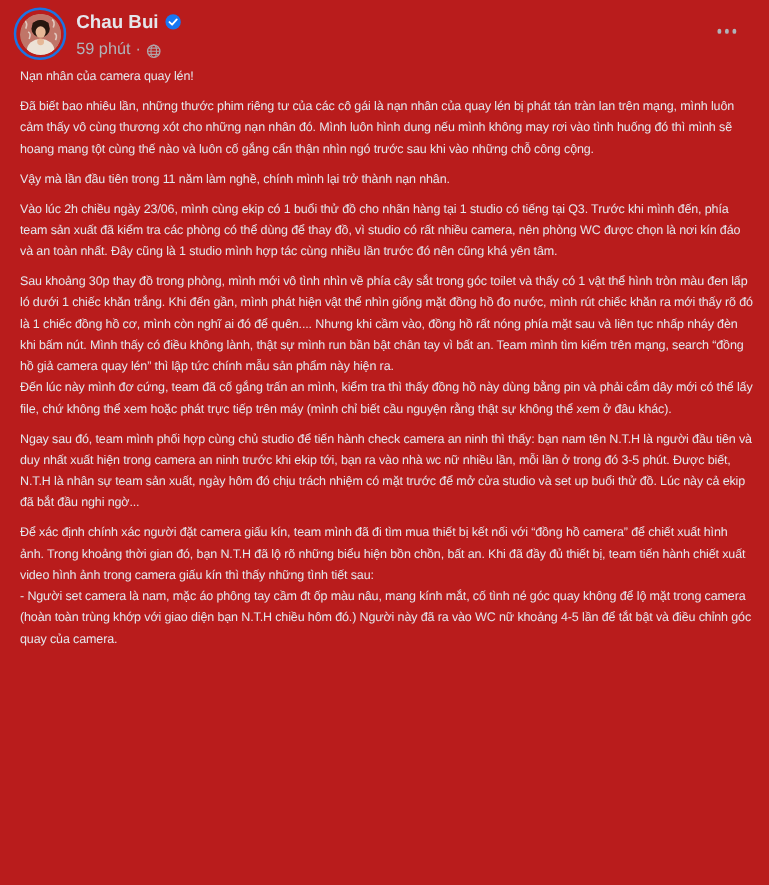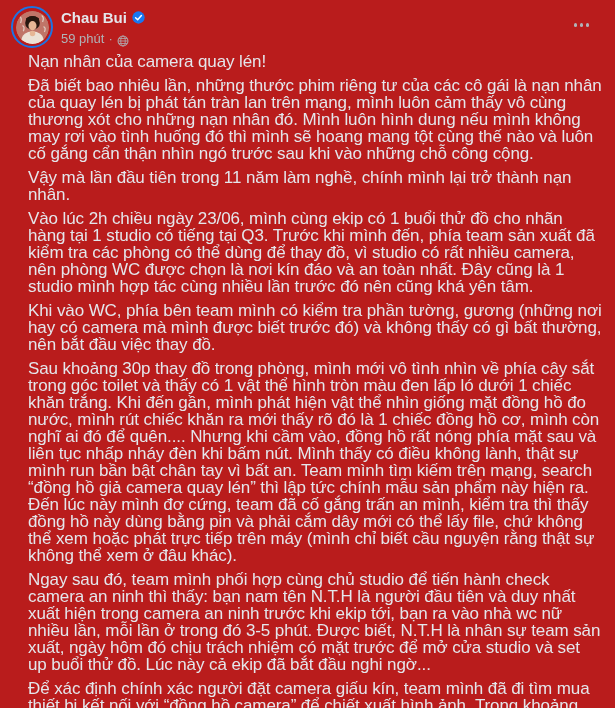--- a/index.html
+++ b/index.html
@@ -27,22 +27,22 @@
   .meta-row { display:flex; align-items:flex-end; gap:4px; margin-top:4px;
               font-size:13px; color:#b0b3b8; line-height:16px; }
   .meta-sep { font-size:13px; }
   .globe { width:12px; height:12px; display:inline-flex; opacity:.9; }
   .more-btn { display:flex; gap:2.5px; margin-top:13px; margin-right:6px; padding:4px; cursor:pointer; }
   .more-btn i { width:3.5px; height:3.5px; border-radius:50%; background:#b0b3b8; display:block; }
 
   
   .post-body { padding:5px 12px 0 12px; }
   .para {
-    font-size:17px; line-height:17px; letter-spacing:-0.1px;
-    color:#e4e6eb; margin:0 0 7px 16px; white-space:pre-wrap;
+    font-size:10px; line-height:17px; letter-spacing:-0.1px;
+    color:#e4e6eb; margin:0 0 7px 4px; white-space:pre-wrap;
   }
 </style>
 </head>
 <body>
 
 <div class="post">
 
   <div class="post-header">
 
     <div class="avatar-ring">
@@ -95,21 +95,20 @@
       <i></i>
       <i></i>
     </div>
   </div>
 
   <div class="post-body">
       <p class="para">Nạn nhân của camera quay lén!</p>
       <p class="para">Đã biết bao nhiêu lần, những thước phim riêng tư của các cô gái là nạn nhân của quay lén bị phát tán tràn lan trên mạng, mình luôn cảm thấy vô cùng thương xót cho những nạn nhân đó. Mình luôn hình dung nếu mình không may rơi vào tình huống đó thì mình sẽ hoang mang tột cùng thế nào và luôn cố gắng cẩn thận nhìn ngó trước sau khi vào những chỗ công cộng.</p>
       <p class="para">Vậy mà lần đầu tiên trong 11 năm làm nghề, chính mình lại trở thành nạn nhân.</p>
       <p class="para">Vào lúc 2h chiều ngày 23/06, mình cùng ekip có 1 buổi thử đồ cho nhãn hàng tại 1 studio có tiếng tại Q3. Trước khi mình đến, phía team sản xuất đã kiểm tra các phòng có thể dùng để thay đồ, vì studio có rất nhiều camera, nên phòng WC được chọn là nơi kín đáo và an toàn nhất. Đây cũng là 1 studio mình hợp tác cùng nhiều lần trước đó nên cũng khá yên tâm.</p>
-      <p class="para">Khi vào WC, phía bên team mình có kiểm tra phần tường, gương (những nơi hay có camera mà mình được biết trước đó) và không thấy có gì bất thường, nên bắt đầu việc thay đồ.</p>
       <p class="para">Sau khoảng 30p thay đồ trong phòng, mình mới vô tình nhìn về phía cây sắt trong góc toilet và thấy có 1 vật thể hình tròn màu đen lấp ló dưới 1 chiếc khăn trắng. Khi đến gần, mình phát hiện vật thể nhìn giống mặt đồng hồ đo nước, mình rút chiếc khăn ra mới thấy rõ đó là 1 chiếc đồng hồ cơ, mình còn nghĩ ai đó để quên.... Nhưng khi cầm vào, đồng hồ rất nóng phía mặt sau và liên tục nhấp nháy đèn khi bấm nút. Mình thấy có điều không lành, thật sự mình run bần bật chân tay vì bất an. Team mình tìm kiếm trên mạng, search “đồng hồ giả camera quay lén” thì lập tức chính mẫu sản phẩm này hiện ra.
 Đến lúc này mình đơ cứng, team đã cố gắng trấn an mình, kiểm tra thì thấy đồng hồ này dùng bằng pin và phải cắm dây mới có thể lấy file, chứ không thể xem hoặc phát trực tiếp trên máy (mình chỉ biết cầu nguyện rằng thật sự không thể xem ở đâu khác).</p>
       <p class="para">Ngay sau đó, team mình phối hợp cùng chủ studio để tiến hành check camera an ninh thì thấy: bạn nam tên N.T.H là người đầu tiên và duy nhất xuất hiện trong camera an ninh trước khi ekip tới, bạn ra vào nhà wc nữ nhiều lần, mỗi lần ở trong đó 3-5 phút. Được biết, N.T.H là nhân sự team sản xuất, ngày hôm đó chịu trách nhiệm có mặt trước để mở cửa studio và set up buổi thử đồ. Lúc này cả ekip đã bắt đầu nghi ngờ...</p>
       <p class="para">Để xác định chính xác người đặt camera giấu kín, team mình đã đi tìm mua thiết bị kết nối với “đồng hồ camera” để chiết xuất hình ảnh. Trong khoảng thời gian đó, bạn N.T.H đã lộ rõ những biểu hiện bồn chồn, bất an. Khi đã đầy đủ thiết bị, team tiến hành chiết xuất video hình ảnh trong camera giấu kín thì thấy những tình tiết sau:
 - Người set camera là nam, mặc áo phông tay cầm đt ốp màu nâu, mang kính mắt, cố tình né góc quay không để lộ mặt trong camera (hoàn toàn trùng khớp với giao diện bạn N.T.H chiều hôm đó.) Người này đã ra vào WC nữ khoảng 4-5 lần để tắt bật và điều chỉnh góc quay của camera.</p>
     </div>
 
 </div>
 
 </body></html>

